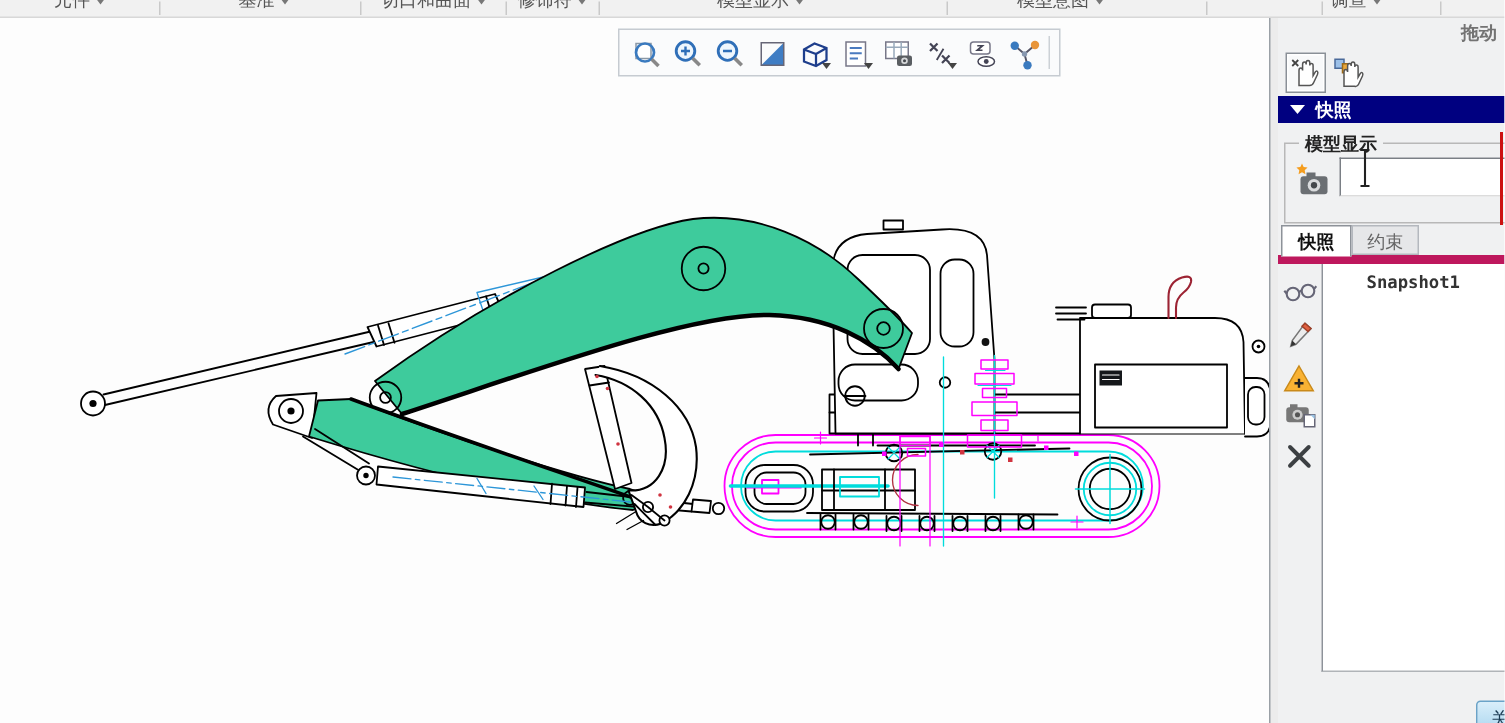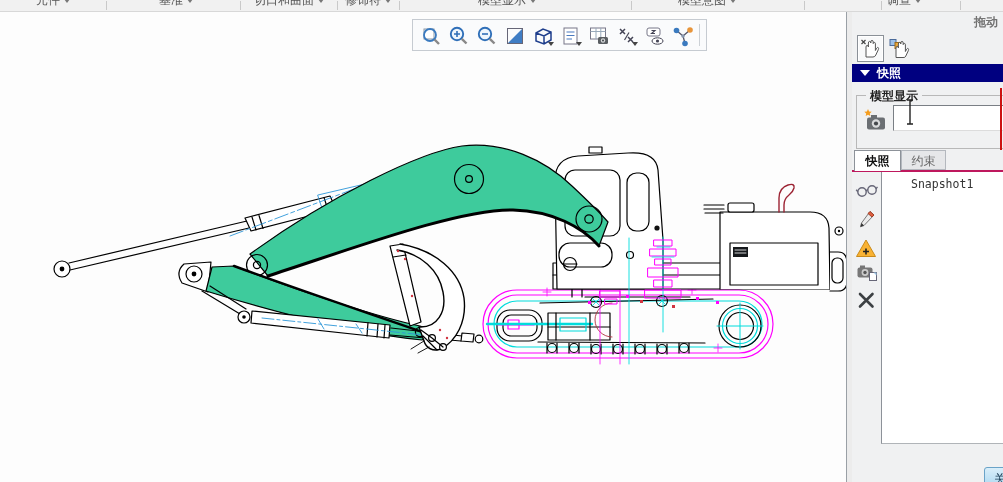--- a/index.html
+++ b/index.html
@@ -44,21 +44,21 @@
   .snapcam{position:absolute;left:4px;top:11px;width:28px;height:28px;border:none;background:transparent;padding:0;}
   .snapinput{position:absolute;left:36px;top:9px;width:126px;height:26px;background:#fff;
         border:1px solid;border-color:#7a7f85 #dcdcdc #dcdcdc #7a7f85;font-size:12px;padding:0 4px;box-sizing:border-box;}
   .ibeam{position:absolute;left:46px;top:0;pointer-events:none;}
   .redline{position:absolute;left:1000px;top:88px;width:2px;height:62px;background:#cc1111;z-index:9;}
   .tabs{position:absolute;left:0;top:139px;height:21px;width:151px;font-size:12px;}
   .tab{position:absolute;top:0;height:20px;line-height:20px;text-align:center;box-sizing:border-box;}
   .tab.active{left:2px;width:47px;background:#fff;border:1px solid #8d9299;border-bottom:none;
         font-weight:bold;color:#111;z-index:3;height:21px;}
   .tab.inactive{left:49px;width:45px;background:#e6e7e9;border:1px solid #b4b8be;color:#666;}
-  .content{position:absolute;left:0;top:159px;width:151px;height:272px;border-top:2px solid #be185d;}
+  .content{position:absolute;left:0;top:159px;width:151px;height:272px;border-top:6px solid #be185d;font-weight:bold;}
   .strip{position:absolute;left:0;top:0;width:29px;height:272px;background:#f0f1f2;}
   .sicon{position:absolute;left:3px;width:23px;height:23px;border:none;background:transparent;padding:0;}
   .list{position:absolute;left:29px;top:0;width:122px;height:271px;background:#fff;
         border-left:1px solid #8d9299;border-bottom:1px solid #b0b4b8;}
   .snapitem{margin:5px 0 0 29px;font-family:"DejaVu Sans Mono","Liberation Mono",monospace;
         font-size:11.5px;color:#333;}
   .closebtn{position:absolute;left:984px;top:467px;width:58px;height:24px;border:1px solid #6aa3c8;
         border-radius:3px;background:linear-gradient(#d9eefa,#a6d4ee);font-size:12px;color:#1a3a52;
         text-align:left;padding:0 0 0 9px;z-index:9;}
 </style>

